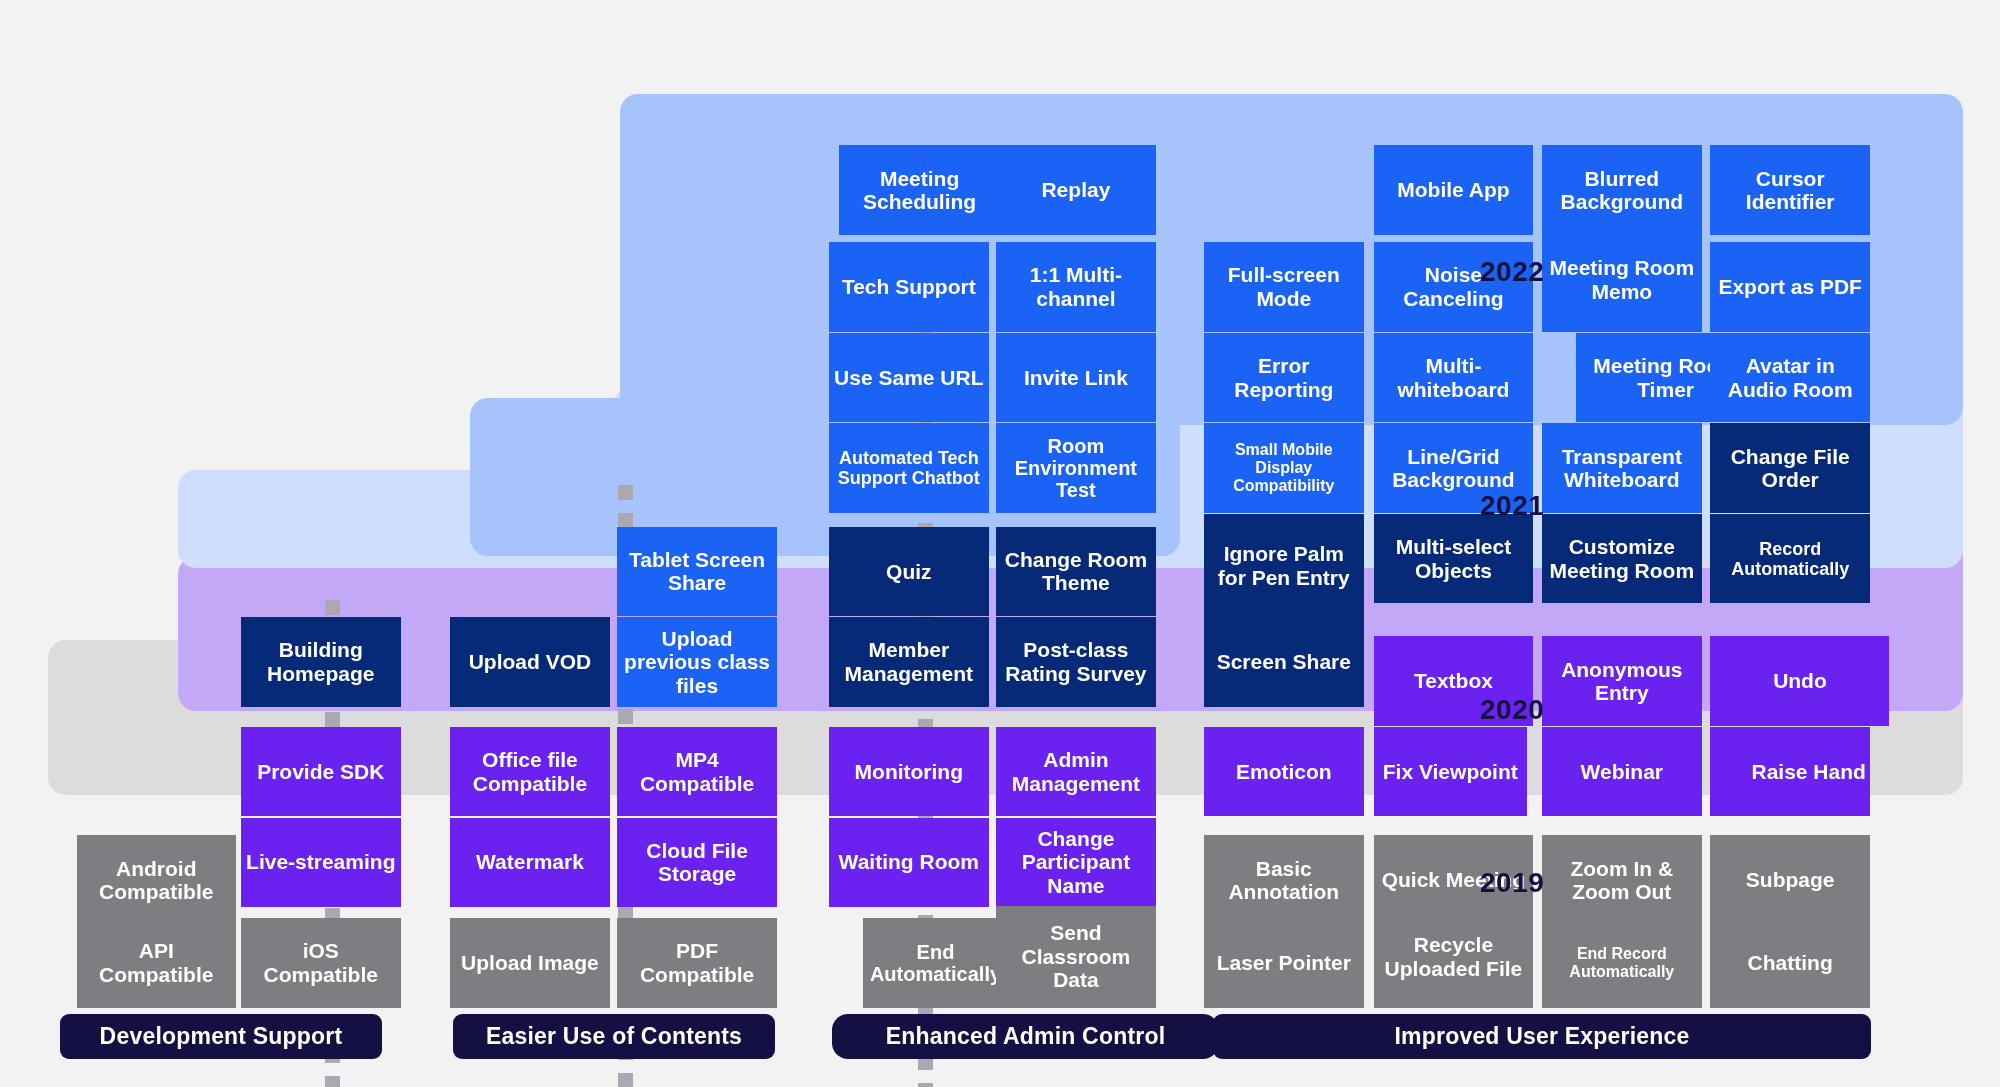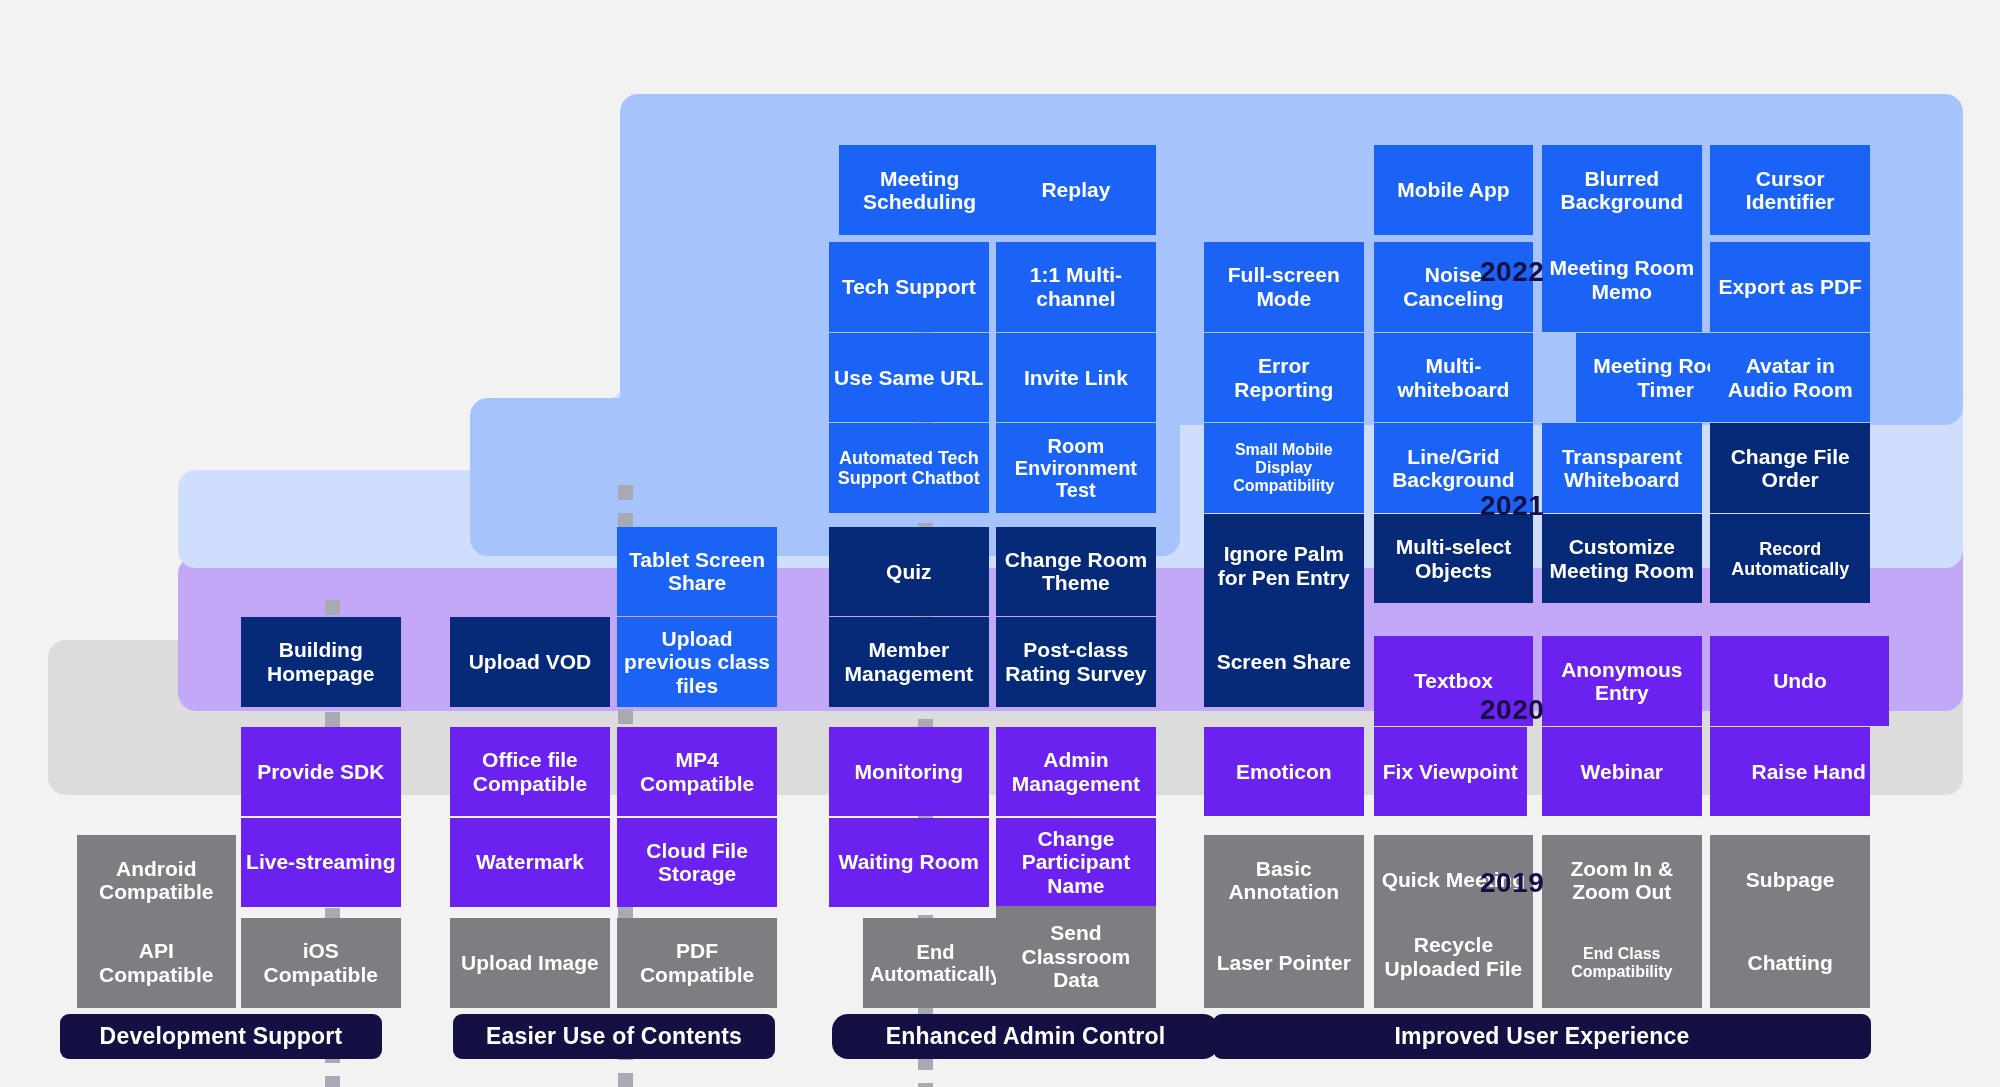--- a/index.html
+++ b/index.html
@@ -211,21 +211,21 @@
       <div class="cell c-gray fs-lg" style="left: 1542.09px; top: 835.459px; width: 159.439px; height: 89.2857px;">Zoom In &amp; Zoom Out</div>
       <div class="cell c-gray fs-lg" style="left: 1710.46px; top: 835.459px; width: 159.439px; height: 89.2857px;">Subpage</div>
       <div class="cell c-gray fs-lg" style="left: 76.5306px; top: 918.367px; width: 159.439px; height: 89.2857px;">API Compatible</div>
       <div class="cell c-gray fs-lg" style="left: 241.071px; top: 918.367px; width: 159.439px; height: 89.2857px;">iOS Compatible</div>
       <div class="cell c-gray fs-lg" style="left: 450.255px; top: 918.367px; width: 159.439px; height: 89.2857px;">Upload Image</div>
       <div class="cell c-gray fs-lg" style="left: 617.347px; top: 918.367px; width: 159.439px; height: 89.2857px;">PDF Compatible</div>
       <div class="cell c-gray fs-md" style="left: 863px; top: 918.367px; width: 145px; height: 89.2857px;">End Automatically</div>
       <div class="cell c-gray fs-lg" style="left: 996.173px; top: 905.612px; width: 159.439px; height: 102.041px;">Send Classroom Data</div>
       <div class="cell c-gray fs-lg" style="left: 1204.08px; top: 918.367px; width: 159.439px; height: 89.2857px;">Laser Pointer</div>
       <div class="cell c-gray fs-lg" style="left: 1373.72px; top: 905.612px; width: 159.439px; height: 102.041px;">Recycle Uploaded File</div>
-      <div class="cell c-gray fs-xs" style="left: 1542.09px; top: 918.367px; width: 159.439px; height: 89.2857px;">End Class Compatibility</div>
+      <div class="cell c-gray fs-xs" style="left: 1542.09px; top: 918.367px; width: 159.439px; height: 89.2857px;">End Record Automatically</div>
       <div class="cell c-gray fs-lg" style="left: 1710.46px; top: 918.367px; width: 159.439px; height: 89.2857px;">Chatting</div>
     </div>
 
   <div class="band-label" style="left:1480px;top:256px;">2022</div>
   <div class="band-label" style="left:1480px;top:490px;">2021</div>
   <div class="band-label" style="left:1480px;top:694px;">2020</div>
   <div class="band-label" style="left:1480px;top:867px;">2019</div>
 
   <div class="cat" style="left:60px;top:1014px;width:322px;">Development Support</div>
   <div class="cat" style="left:453px;top:1014px;width:322px;">Easier Use of Contents</div>

